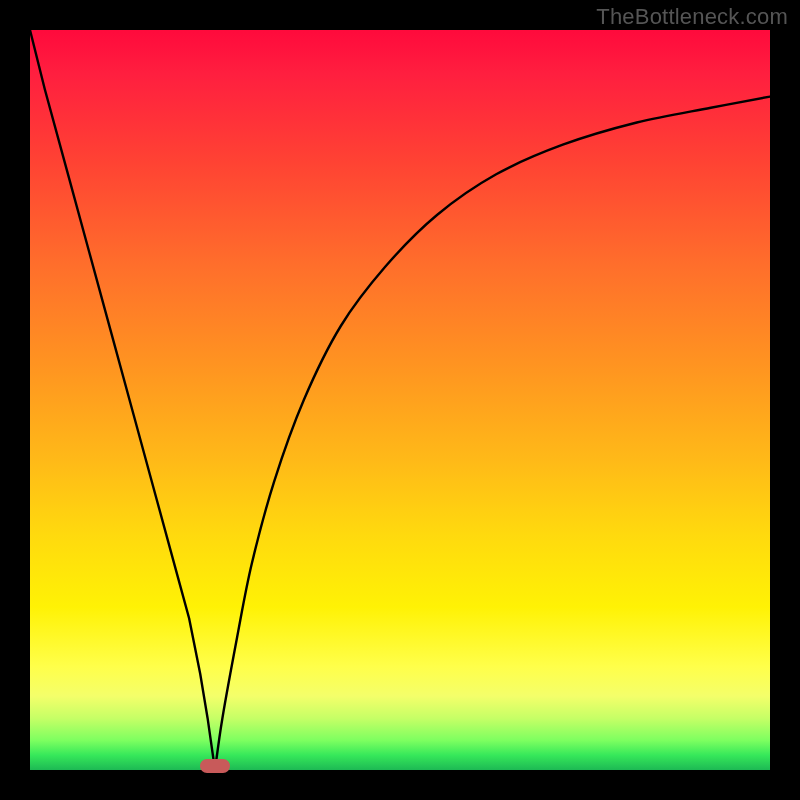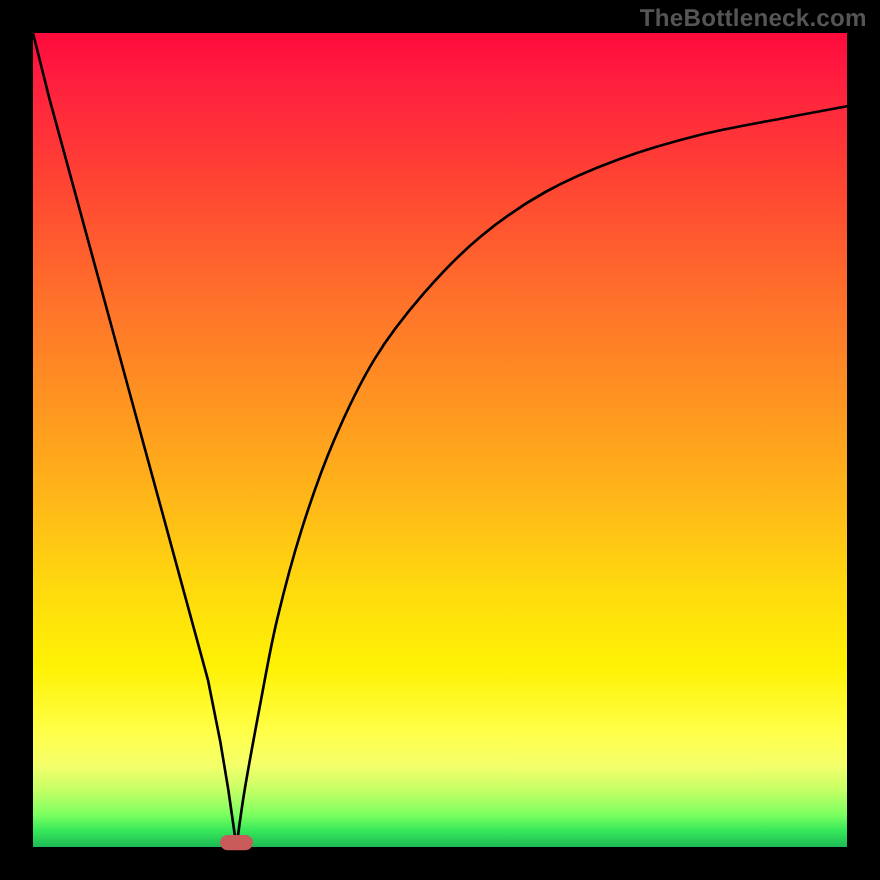--- a/index.html
+++ b/index.html
@@ -16,21 +16,21 @@
     width: 800px;
     height: 800px;
     background: #000;
   }
   .watermark {
     position: absolute;
     top: 4px;
     right: 12px;
     color: #555;
     font-size: 22px;
-    font-weight: 700;
+    font-weight: 400;
     letter-spacing: 0.2px;
     user-select: none;
   }
   .plot-area {
     position: absolute;
     left: 30px;
     top: 30px;
     width: 740px;
     height: 740px;
     

